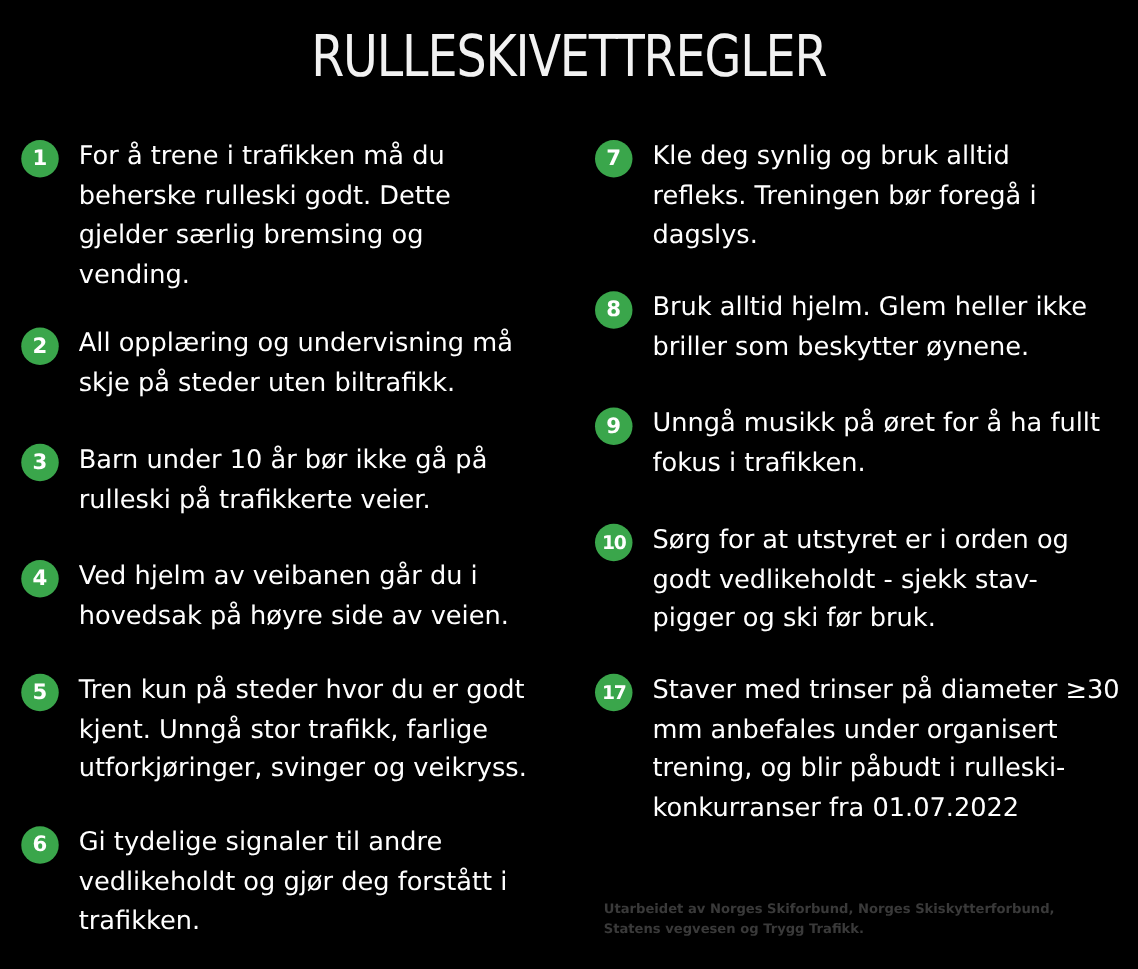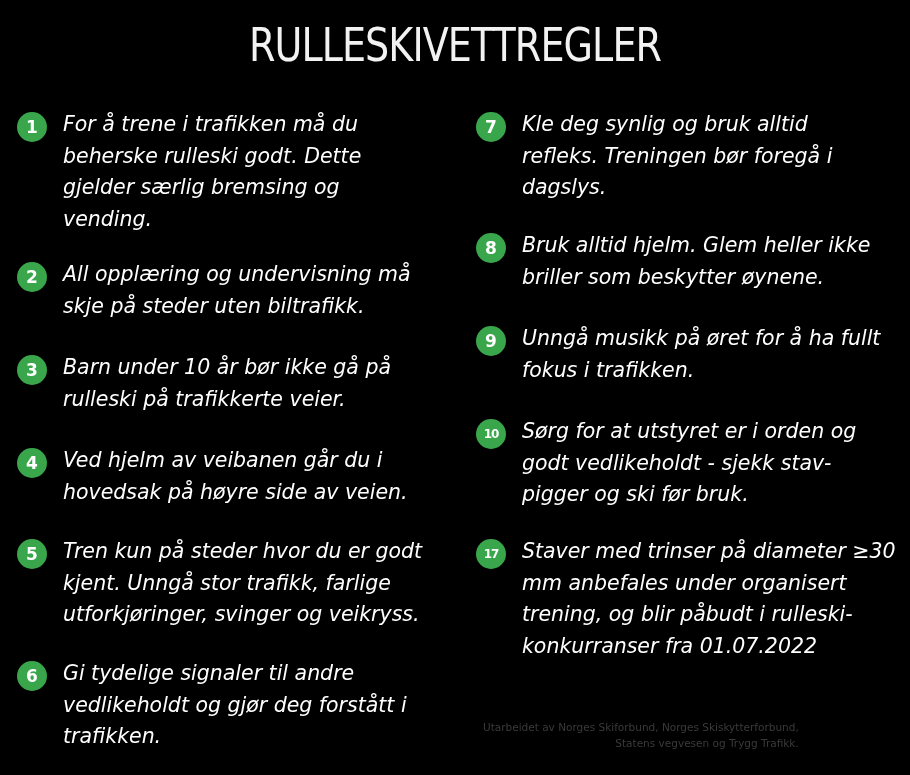--- a/index.html
+++ b/index.html
@@ -5,23 +5,23 @@
   html, body { margin:0; padding:0; }
   body { width:910px; height:775px; background:#000; color:#fff; position:relative; overflow:hidden;
          font-family:"DejaVu Sans", sans-serif; }
   .title { position:absolute; left:0; top:18px; width:910px; text-align:center;
            font-family:"DejaVu Sans", sans-serif; font-weight:200; font-size:46px; letter-spacing:-1px;
            color:#fff; transform:scaleX(0.92); transform-origin:center; -webkit-text-stroke:0px; font-stretch:condensed; }
   .title span { font-weight:normal; opacity:0.95; }
   .item { position:absolute; width:420px; }
   .badge { position:absolute; left:0; top:0; width:30px; height:30px; border-radius:50%;
            background:#3aa64b; color:#fff; font-weight:bold; font-size:17px; line-height:30px; text-align:center; }
-  .badge.two { font-size:12px; letter-spacing:-1px; }
-  .text { position:absolute; left:46px; top:-3px; width:400px; font-size:20.5px; line-height:31.5px; color:#fff; white-space:pre-line;font-style:italic; }
-  .credit { position:absolute; left:483px; top:719px; font-size:10.5px; line-height:16px; color:#3a3a3a; white-space:pre-line; font-weight:400;text-align:right; }
+  .badge.two { font-size:15px; letter-spacing:-1px; }
+  .text { position:absolute; left:46px; top:-3px; width:400px; font-size:20.5px; line-height:31.5px; color:#fff; white-space:pre-line; }
+  .credit { position:absolute; left:483px; top:719px; font-size:10.5px; line-height:16px; color:#3a3a3a; white-space:pre-line; font-weight:700; }
 </style>
 </head>
 <body>
 
 <div class="title"><span>RULLESKIVETTREGLER</span></div>
 
 <div class="item" style="left:17px; top:112px;">
   <div class="badge">1</div>
   <div class="text">For å trene i trafikken må du
 beherske rulleski godt. Dette

